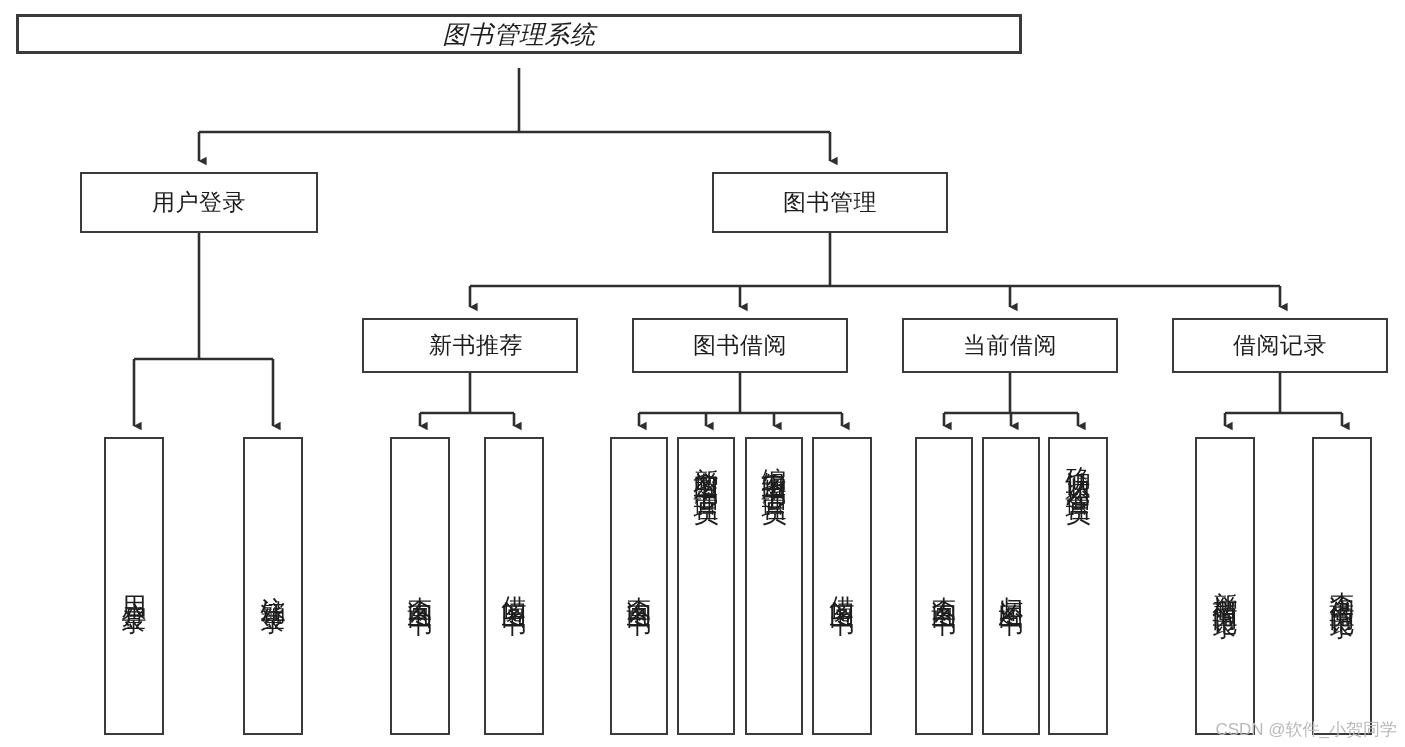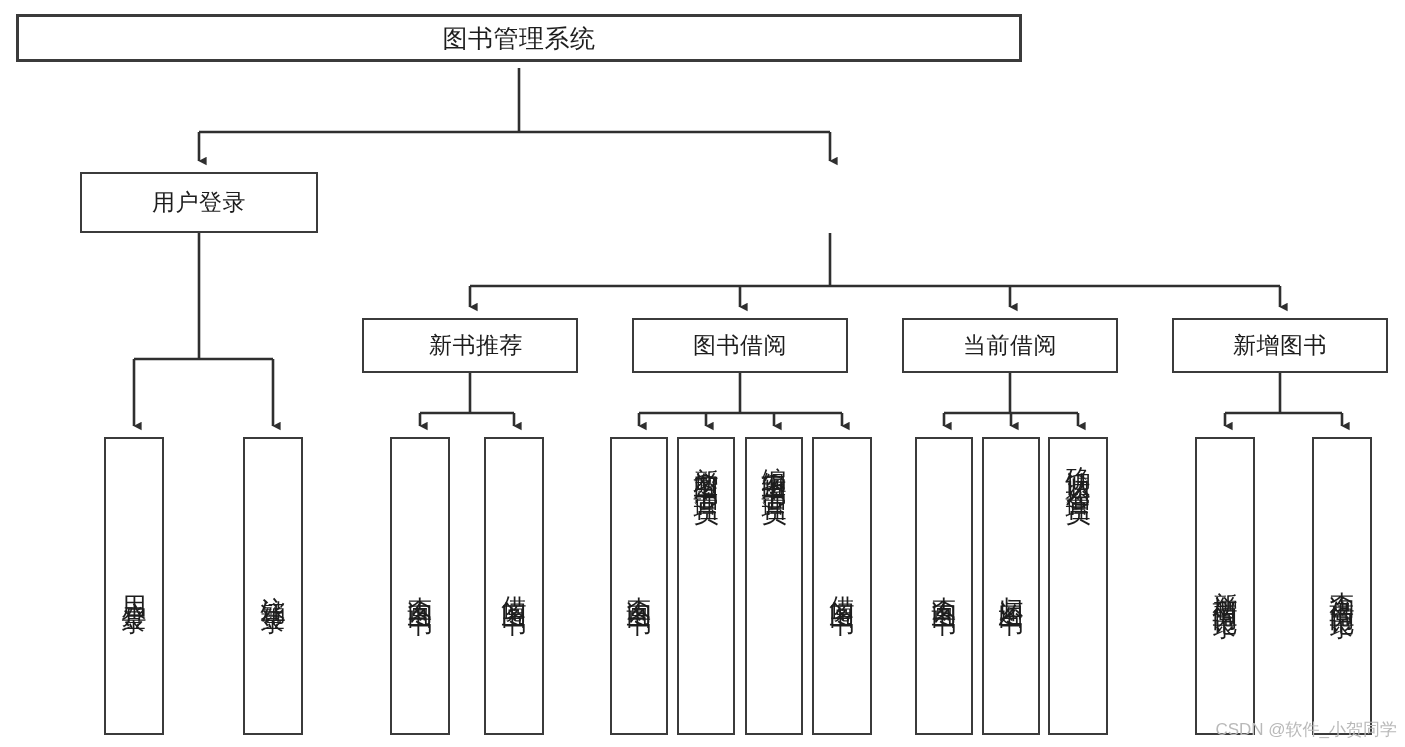--- a/index.html
+++ b/index.html
@@ -121,39 +121,42 @@
         <path d="M944,413 L944,426" marker-end="url(#arrowhead)"></path>
         <path d="M1011,413 L1011,426" marker-end="url(#arrowhead)"></path>
         <path d="M1078,413 L1078,426" marker-end="url(#arrowhead)"></path>
         <path d="M1280,373 L1280,413"></path>
         <path d="M1225,413 L1342,413"></path>
         <path d="M1225,413 L1225,426" marker-end="url(#arrowhead)"></path>
         <path d="M1342,413 L1342,426" marker-end="url(#arrowhead)"></path>
       </g>
   </svg>
 
-  <div class="node root horizontal" style="left: 16px; top: 14px; width: 1006px; height: 48px;">
+  <div class="node root horizontal" style="left: 16px; top: 14px; width: 1006px; height: 40px; font-style: italic;">
     <span class="node-label">图书管理系统</span>
   </div>
 
   <div class="node horizontal" style="left: 80px; top: 172px; width: 238px; height: 61px;">
     <span class="node-label">用户登录</span>
   </div>
+  <div class="node horizontal" style="left: 712px; top: 172px; width: 236px; height: 61px;">
+    <span class="node-label">图书管理</span>
+  </div>
 
   <div class="node horizontal" style="left: 362px; top: 318px; width: 216px; height: 55px; padding-left: 12px;">
     <span class="node-label">新书推荐</span>
   </div>
   <div class="node horizontal" style="left: 632px; top: 318px; width: 216px; height: 55px;">
     <span class="node-label">图书借阅</span>
   </div>
   <div class="node horizontal" style="left: 902px; top: 318px; width: 216px; height: 55px;">
     <span class="node-label">当前借阅</span>
   </div>
   <div class="node horizontal" style="left: 1172px; top: 318px; width: 216px; height: 55px;">
-    <span class="node-label">新增图书</span>
+    <span class="node-label">借阅记录</span>
   </div>
 
   <div class="node vertical centered" style="left: 104px; top: 437px; width: 60px; height: 298px;">
     <span class="node-label">用户登录</span>
   </div>
   <div class="node vertical centered" style="left: 243px; top: 437px; width: 60px; height: 298px;">
     <span class="node-label">注销登录</span>
   </div>
 
   <div class="node vertical centered" style="left: 390px; top: 437px; width: 60px; height: 298px;">

